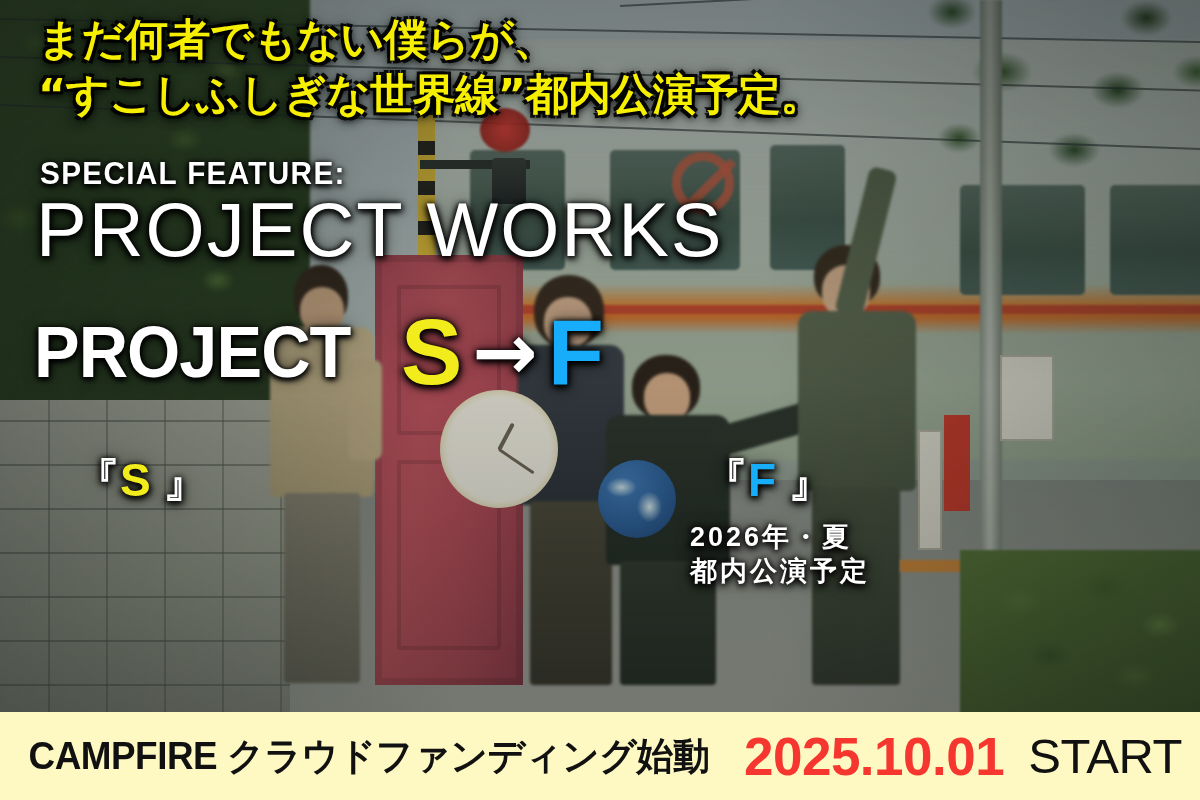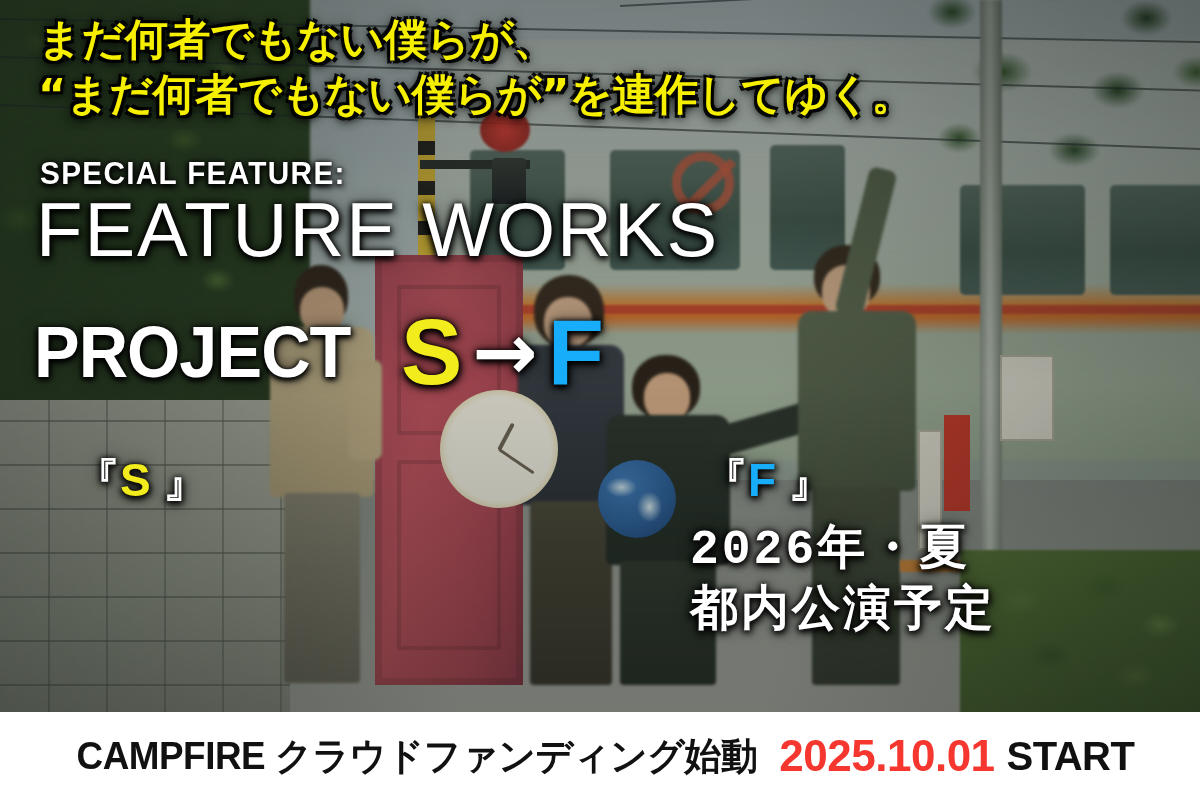--- a/index.html
+++ b/index.html
@@ -246,37 +246,37 @@
   .col-head .bracket{font-size:46px;color:#fff;margin-left:12px;font-weight:700;}
   .col-head .tag-s{font-size:46px;color:#f2ec1d;font-weight:700;}
   .col-head .tag-f{font-size:46px;color:#17ADFB;font-weight:700;}
 
   .col-body{
     margin-top:14px;color:#fff;font-weight:700;
     font-family:"DejaVu Sans Mono","Liberation Mono",monospace;
     font-size:36px;line-height:1.28;letter-spacing:2px;
   }
   .col-body .jp{font-family:"DejaVu Sans","Liberation Sans",sans-serif;letter-spacing:1px;}
-  .col-right .col-body{font-family:Liberation Mono, monospace;letter-spacing:3px;font-size:48px;}
+  .col-right .col-body{font-family:Liberation Sans, sans-serif;letter-spacing:3px;font-size:27px;}
 
   
   .bottombar{
     position:absolute;left:0;bottom:0;width:1200px;height:88px;
-    background:#ffffff;
+    background:#fef9c3;
     display:flex;align-items:center;justify-content:center;
-    gap:0;white-space:nowrap;
+    gap:12px;white-space:nowrap;
   }
   .bb-text{
     color:#111111;font-weight:700;font-size:38px;letter-spacing:-.5px;
     transform:scaleX(.97);
   }
   .bb-date{
-    color:#f5372f;font-weight:700;font-size:44px;margin:8px 12px;letter-spacing:-.5px;
-  }
-  .bb-start{color:#111111;font-weight:700;font-size:40px;letter-spacing:-.5px;}
+    color:#f5372f;font-weight:700;font-size:53px;margin:8px 12px;letter-spacing:-.5px;
+  }
+  .bb-start{color:#111111;font-weight:400;font-size:49px;letter-spacing:-.5px;}
 </style>
 </head>
 <body>
 
 <div class="poster">
 
   <div class="photo">
     <div class="sky"></div>
     <div class="ground"></div>
 
@@ -353,26 +353,26 @@
     <div class="guardrail"></div>
     <div class="bush"></div>
 
     <div class="wash"></div>
   </div>
 
   <div class="content">
 
     <div class="headline hl-sh">
       <div>まだ何者でもない僕らが、</div>
-      <div>“まだ何者でもない僕らが”を連作してゆく。</div>
+      <div>“すこしふしぎな世界線”都内公演予定。</div>
     </div>
 
     <div class="special sh-soft">SPECIAL FEATURE:</div>
 
-    <div class="parallel sh-soft">FEATURE WORKS</div>
+    <div class="parallel sh-soft">PROJECT WORKS</div>
 
     <div class="projectline">
       <span class="pj-word sh-soft">PROJECT</span>
       <span class="pj-s sh-soft">S</span>
       <span class="pj-arrow sh-soft">→</span>
       <span class="pj-f sh-soft">F</span>
     </div>
 
     <div class="col col-left">
       <div class="col-head sh-soft">

